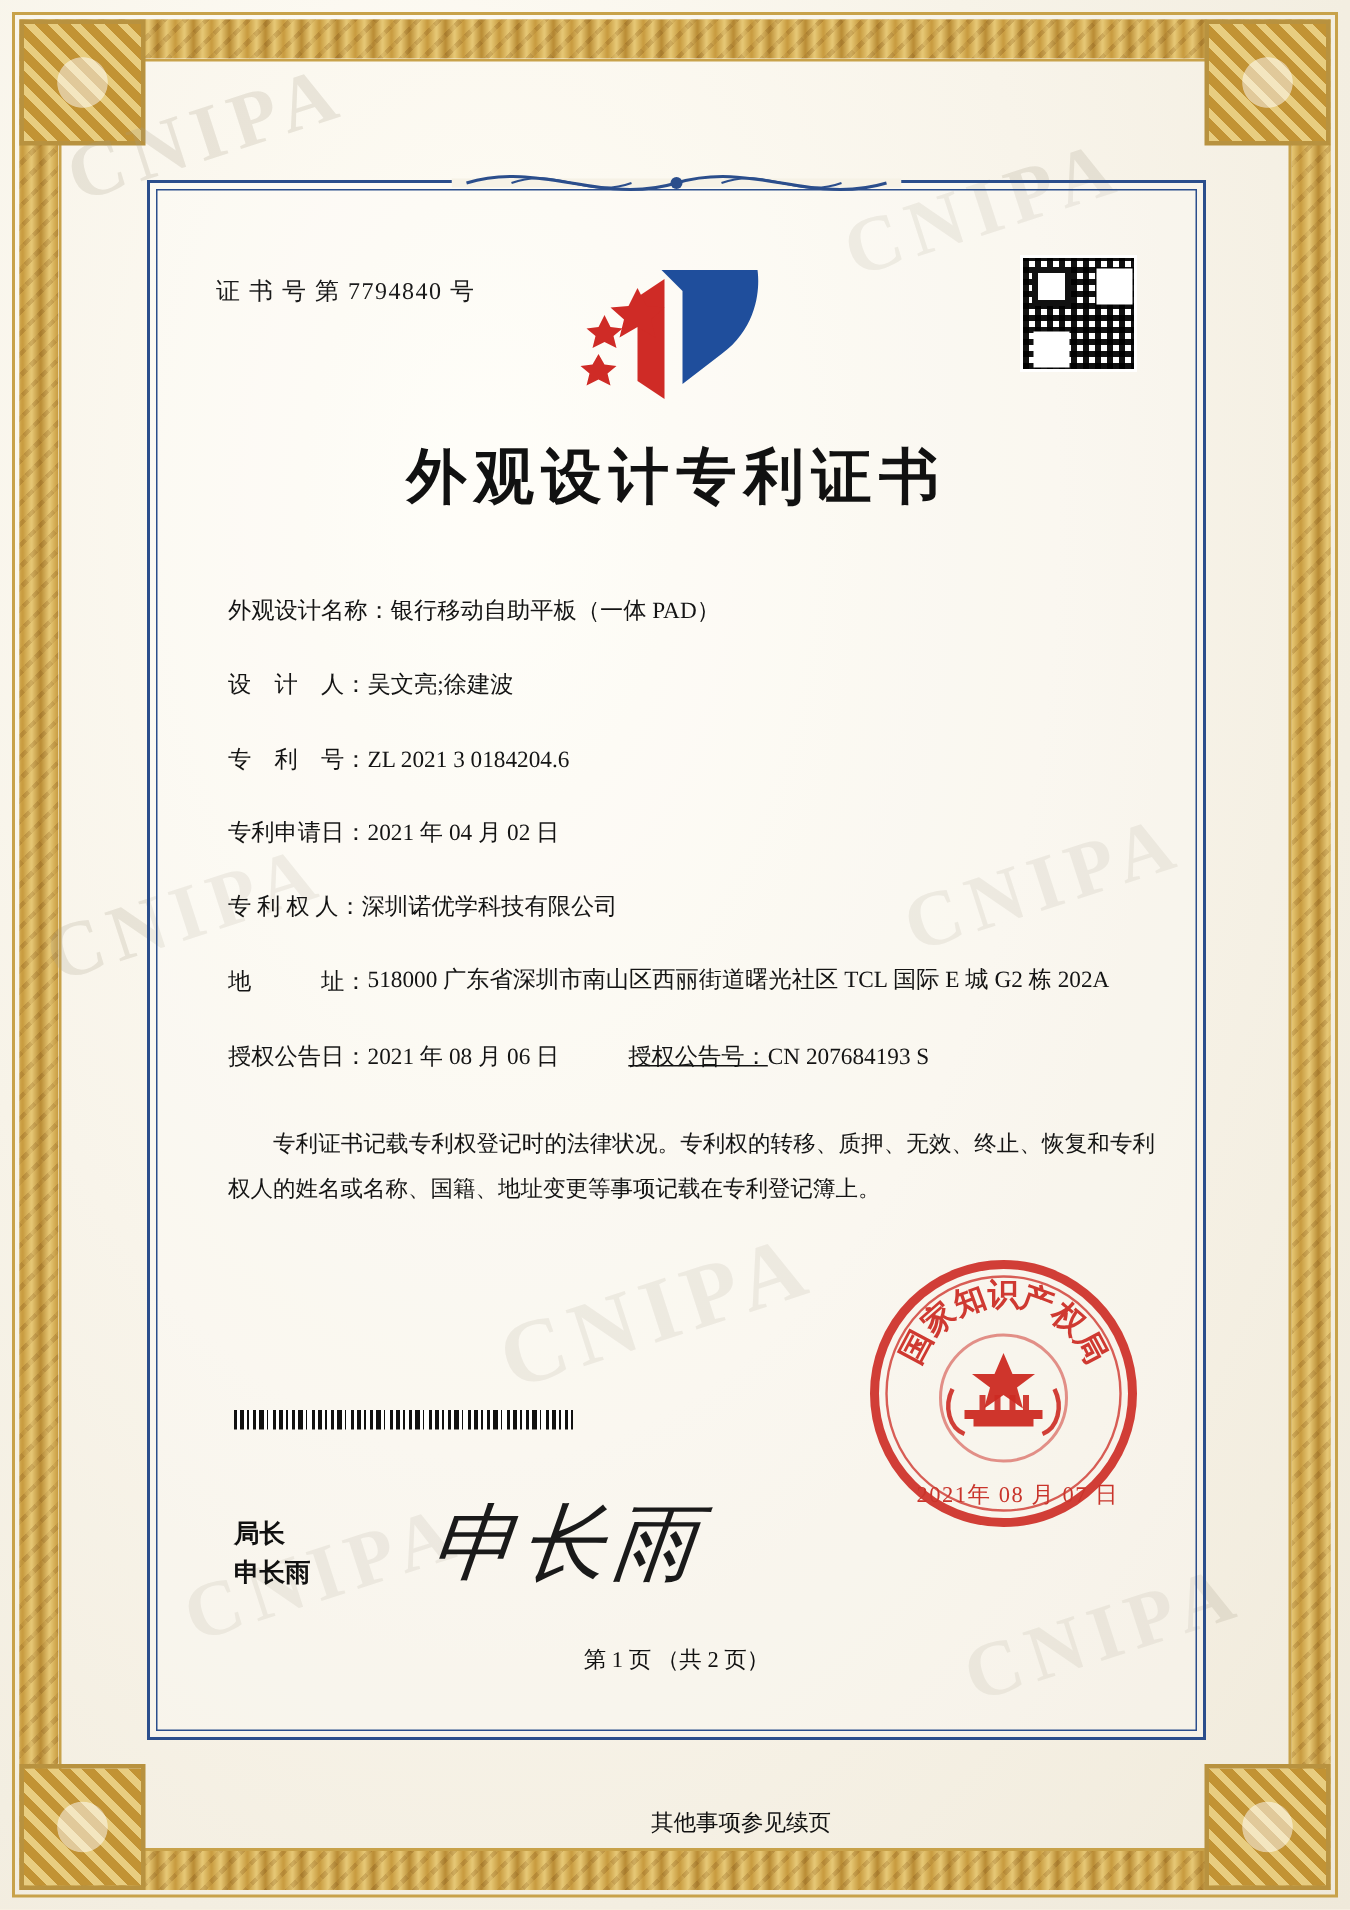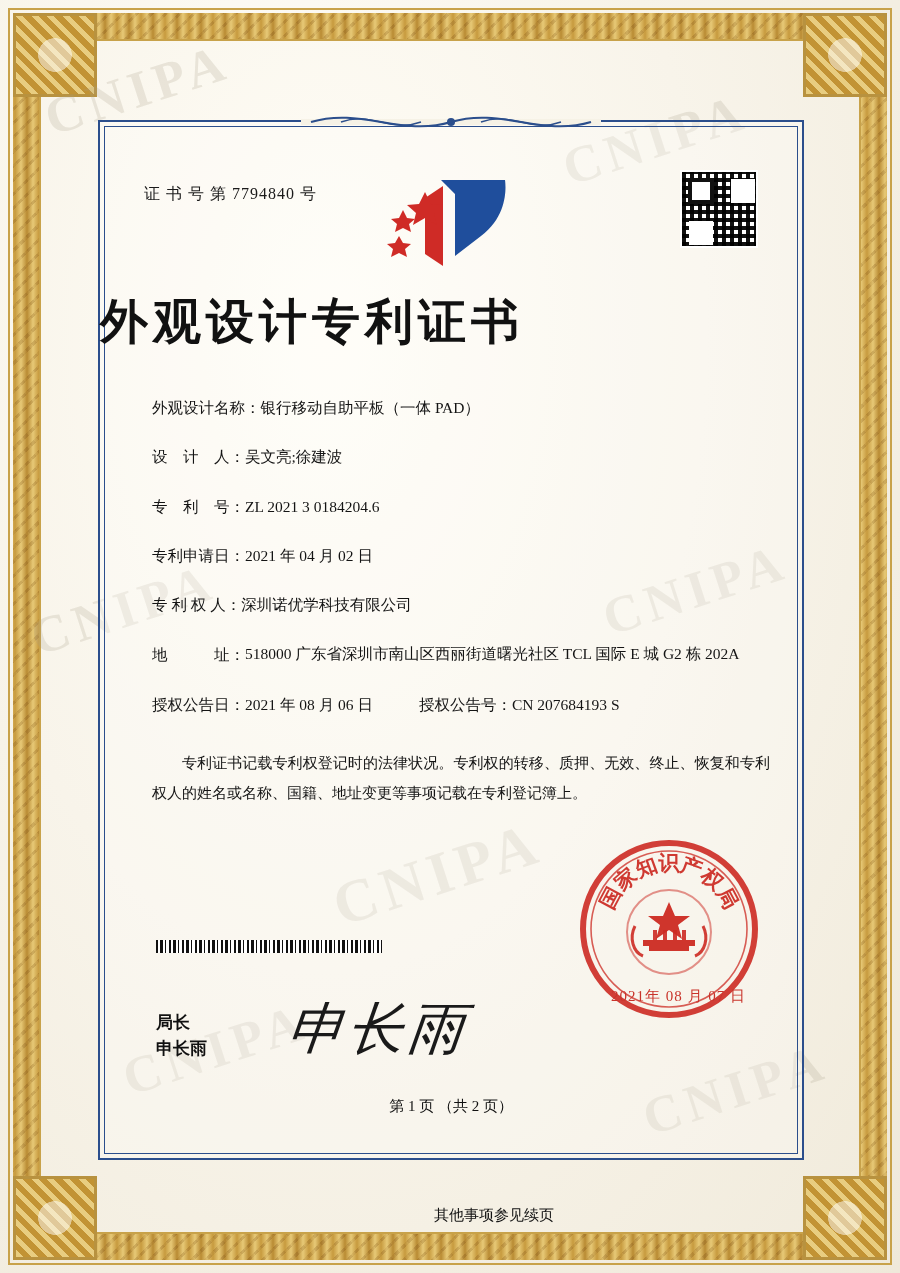--- a/index.html
+++ b/index.html
@@ -157,21 +157,22 @@
     transform: translateX(-50%);
     width: 132px;
     height: 100px;
   }
 
   .title {
     position: absolute;
     top: 168px;
     left: 0;
     width: 100%;
-    font-size: 48px;
+    text-align: center;
+    font-size: 40px;
     font-weight: bold;
     letter-spacing: 5px;
     color: #111;
     font-family: Liberation Serif, serif;
   }
 
   
   .fields {
     position: absolute;
     left: 52px;
@@ -193,20 +194,21 @@
   }
   .field .val {
     flex: 1 1 auto;
   }
   .field.two-col {
     margin-bottom: 22px;
   }
   .field .lab2 {
     margin-left: 46px;
     white-space: pre;
+    text-decoration: underline;
   }
   .addr-wrap .val {
     line-height: 1.6;
   }
 
   
   .paras {
     position: absolute;
     left: 52px;
     top: 626px;

